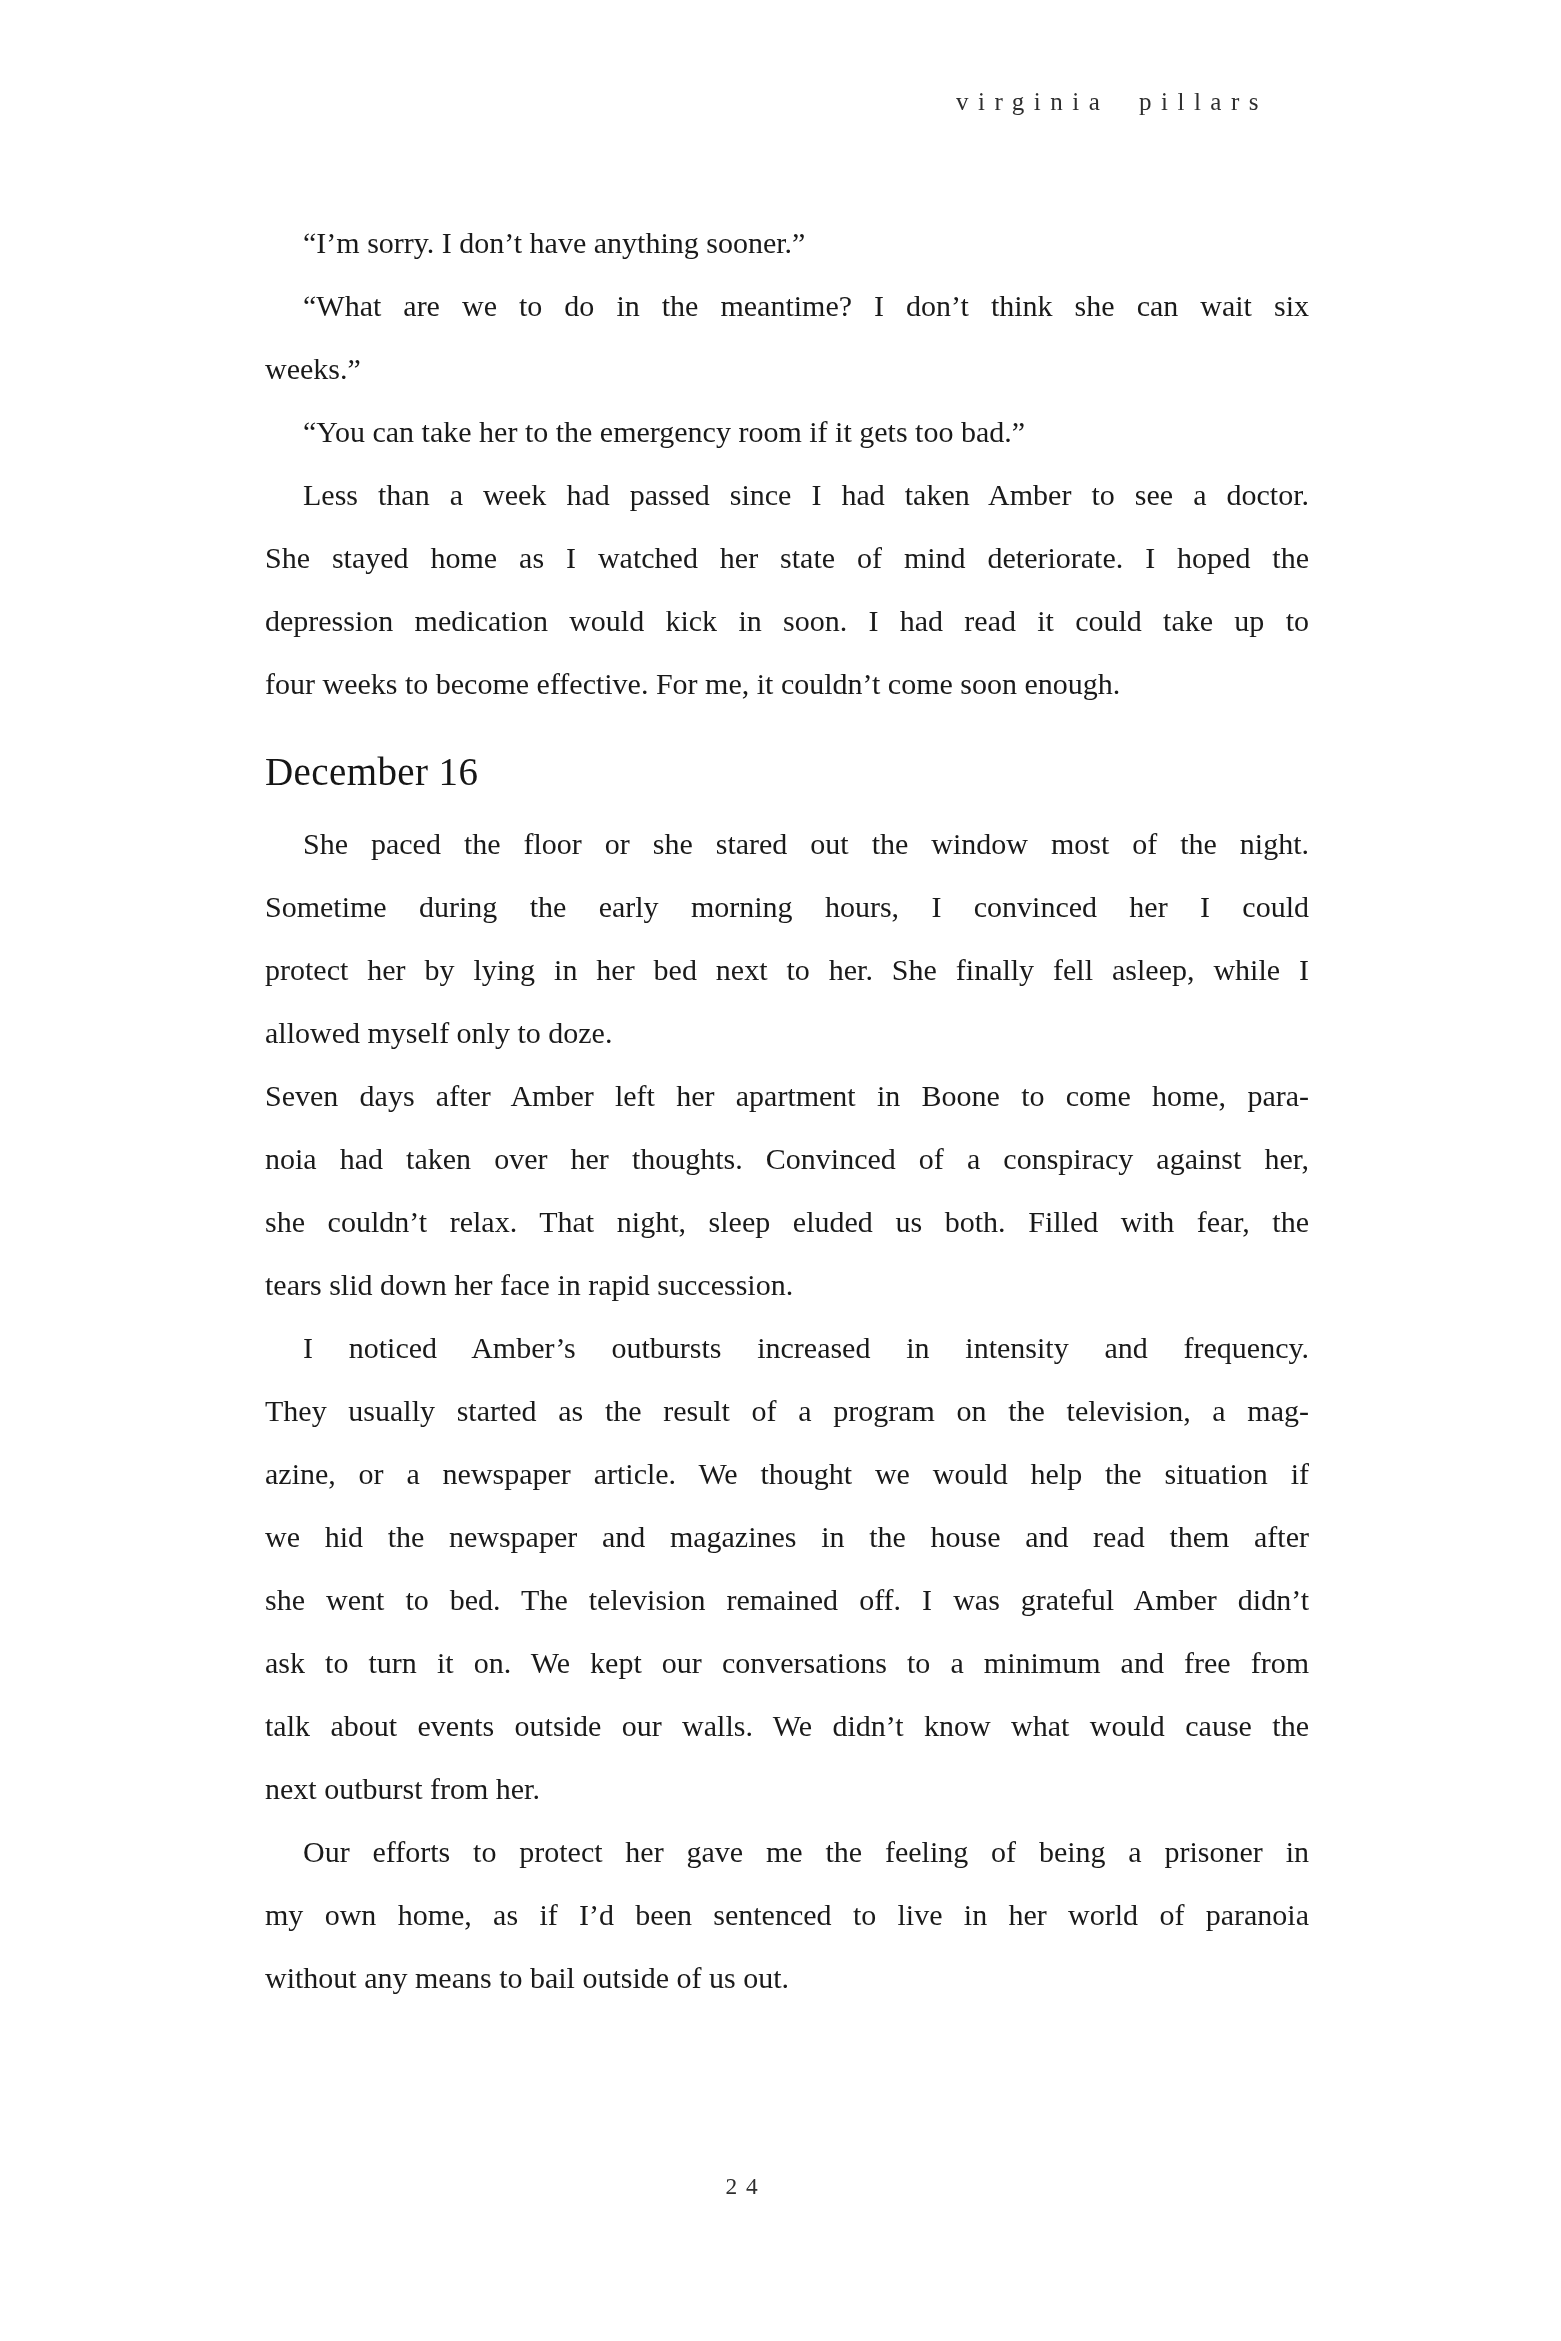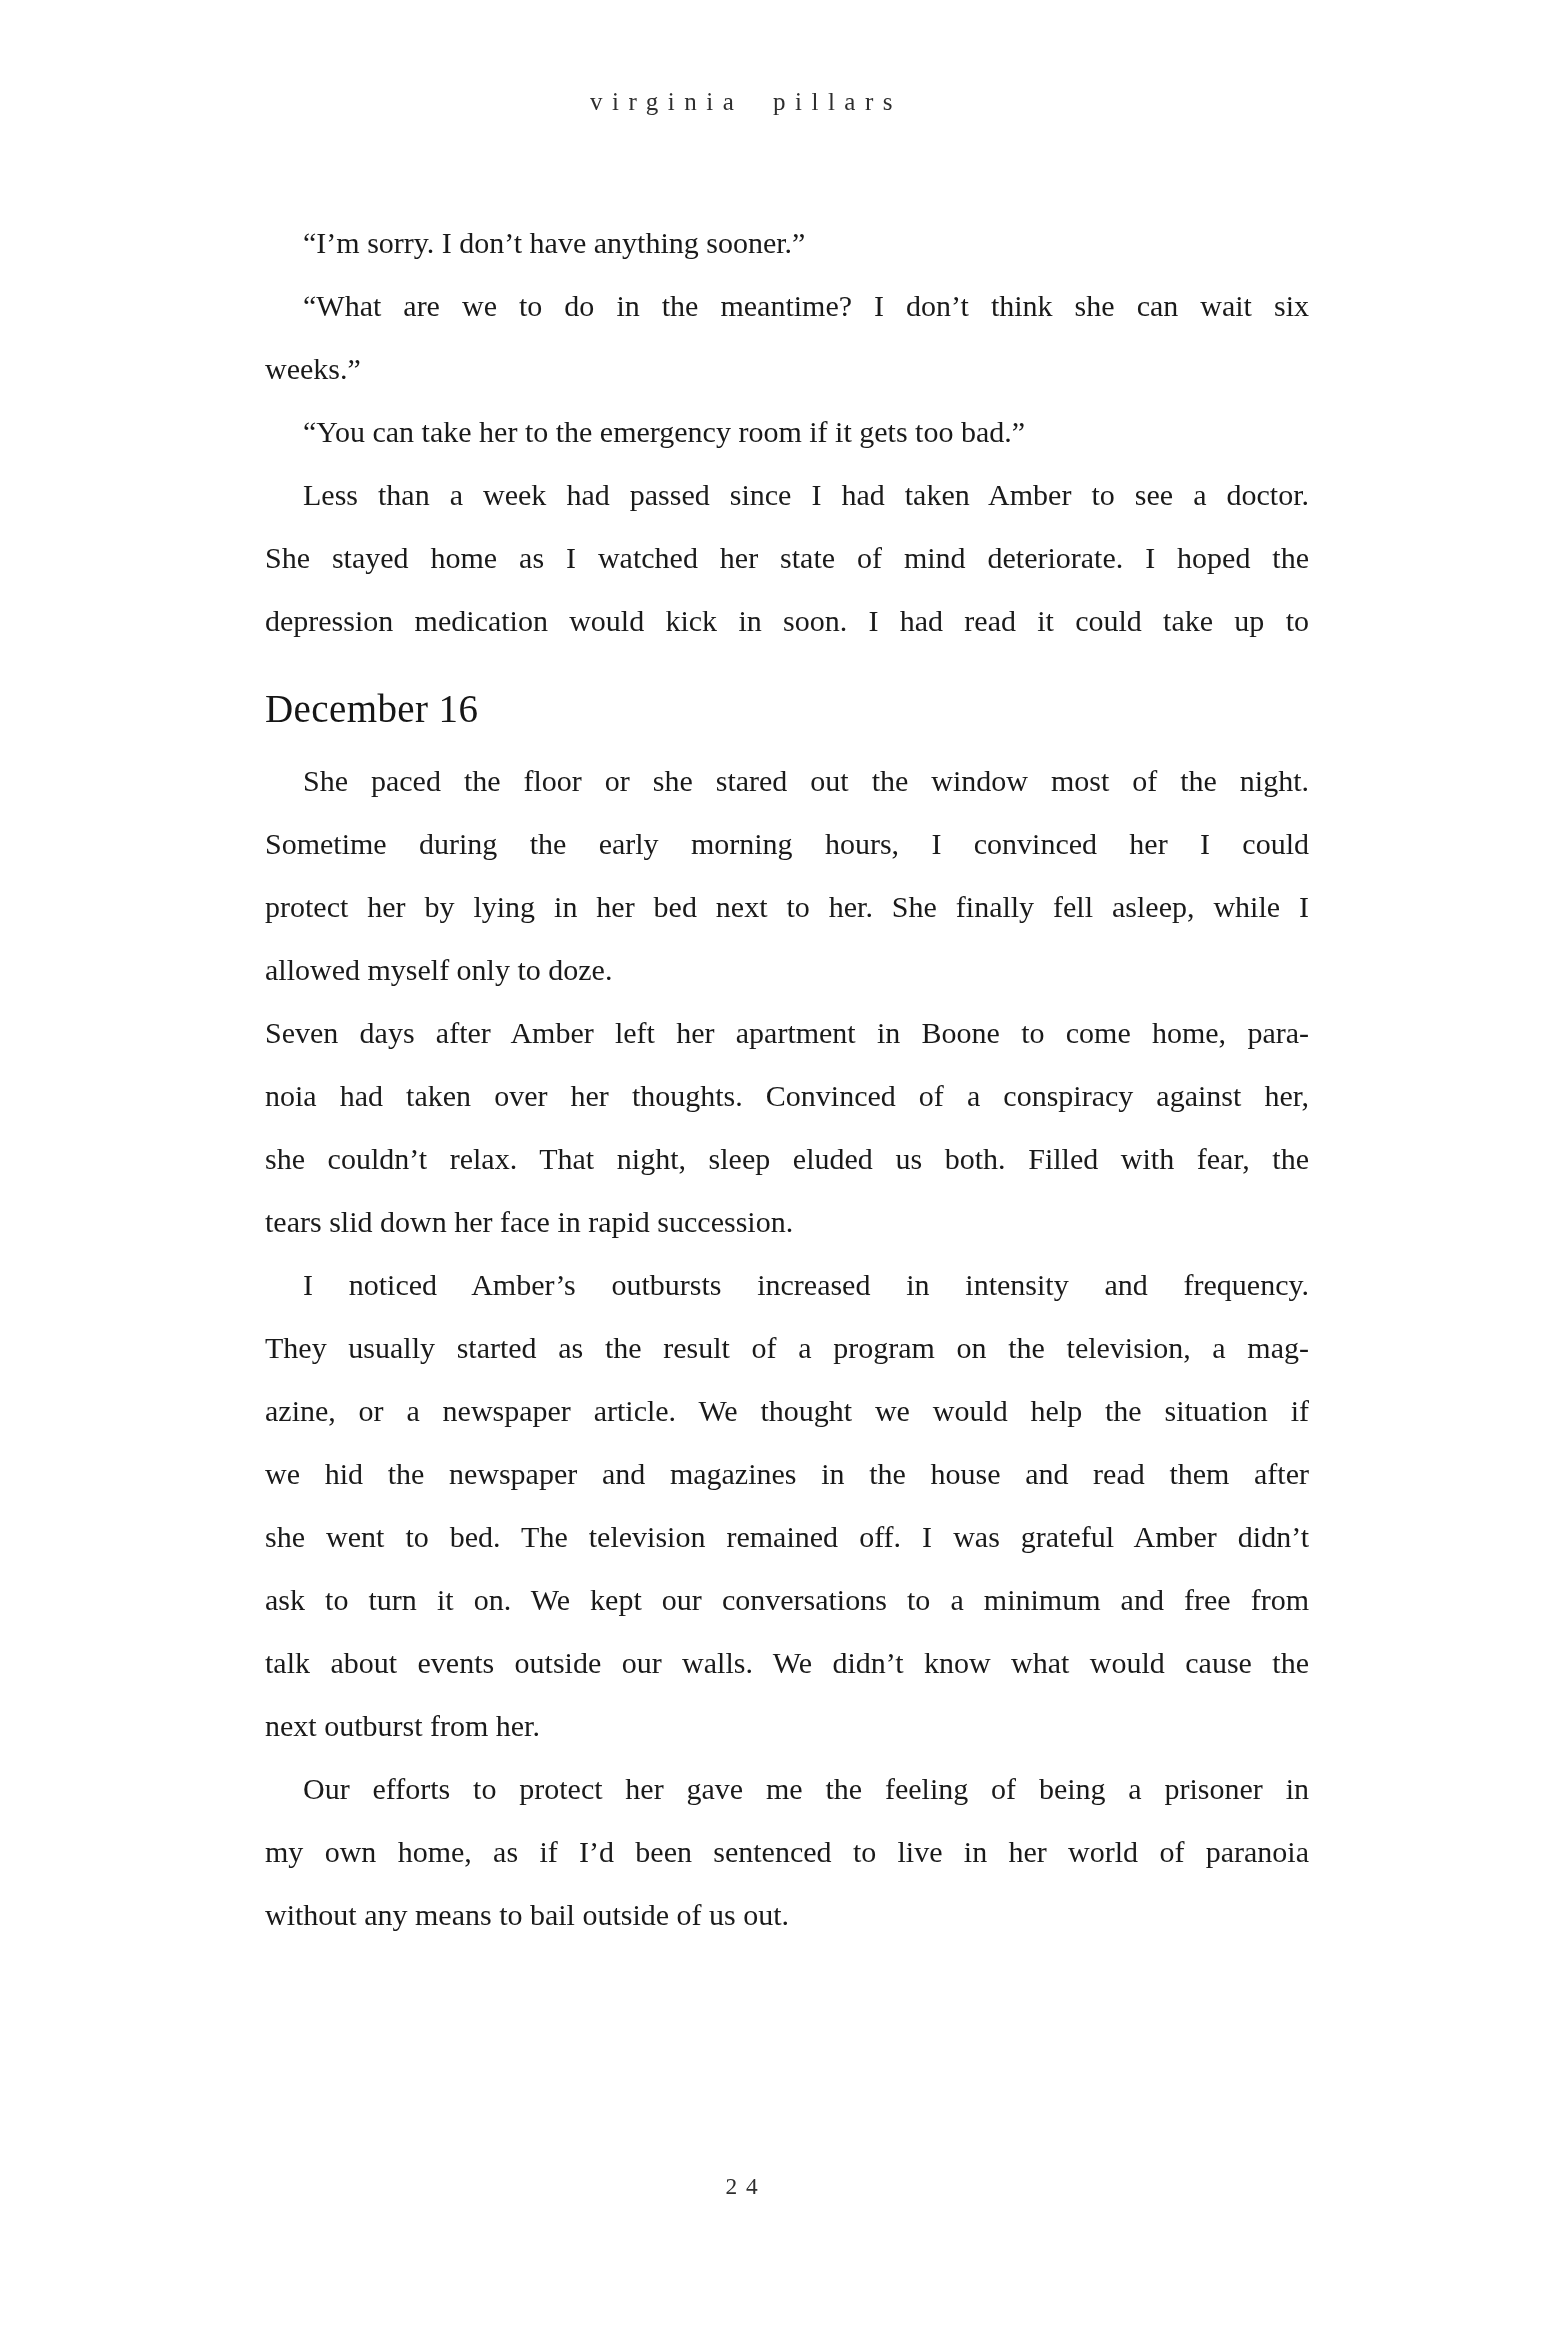--- a/index.html
+++ b/index.html
@@ -13,21 +13,21 @@
     height: 2342px;
     background: #ffffff;
     font-family: "Liberation Serif", serif;
     overflow: hidden;
   }
   .running-header {
     position: absolute;
     top: 88px;
     left: 224px;
     width: 1044px;
-    text-align: center;
+    text-align: right;
     font-size: 25px;
     letter-spacing: 9.5px;
     word-spacing: 14px;
     color: #2e2e2e;
   }
   .text-block {
     position: absolute;
     left: 224px;
     top: 211px;
     width: 1044px;
@@ -87,20 +87,21 @@
           <div class="line indent">“What are we to do in the meantime? I don’t think she can wait six</div>
           <div class="line last">weeks.”</div>
         </div>
         <div class="paragraph">
           <div class="line last indent">“You can take her to the emergency room if it gets too bad.”</div>
         </div>
         <div class="paragraph">
           <div class="line indent">Less than a week had passed since I had taken Amber to see a doctor.</div>
           <div class="line">She stayed home as I watched her state of mind deteriorate. I hoped the</div>
           <div class="line">depression medication would kick in soon. I had read it could take up to</div>
+          <div class="line last">four weeks to become effective. For me, it couldn’t come soon enough.</div>
         </div>
       </div>
     <div class="section-heading">December 16</div>
     <div>
         <div class="paragraph">
           <div class="line indent">She paced the floor or she stared out the window most of the night.</div>
           <div class="line">Sometime during the early morning hours, I convinced her I could</div>
           <div class="line">protect her by lying in her bed next to her. She finally fell asleep, while I</div>
           <div class="line last">allowed myself only to doze.</div>
         </div>

